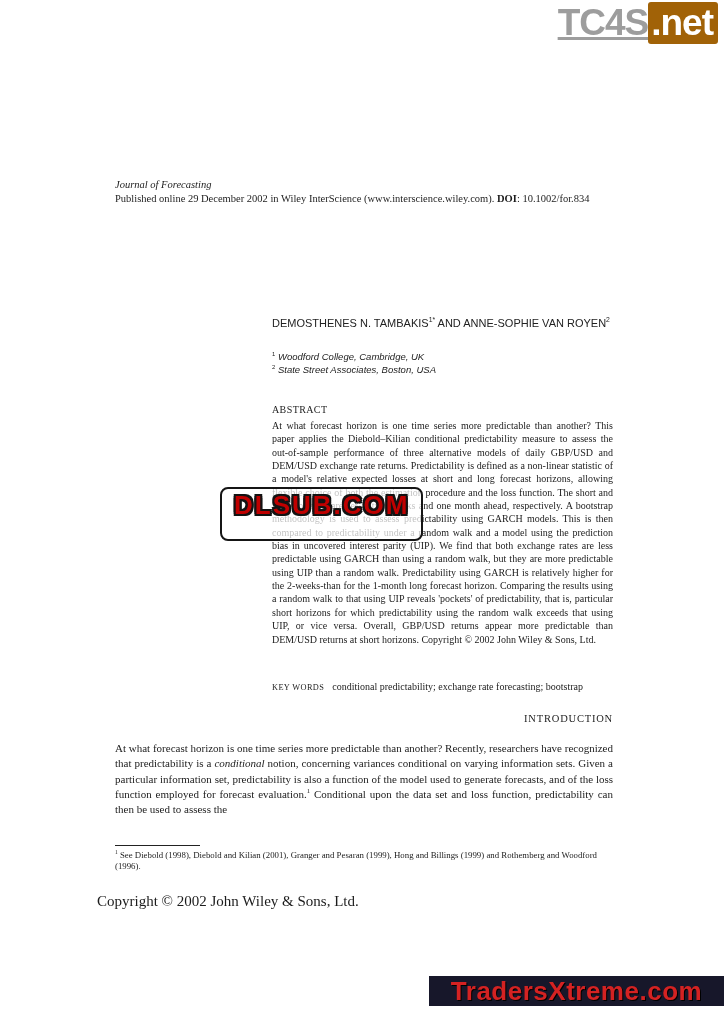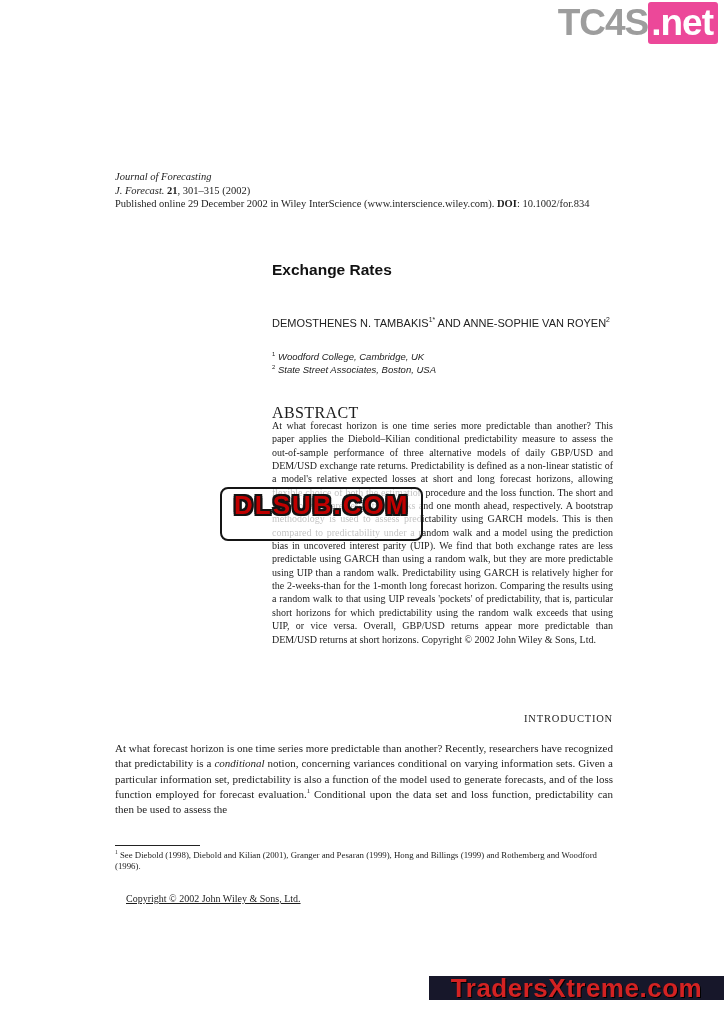--- a/index.html
+++ b/index.html
@@ -21,33 +21,33 @@
   .wm-top {
     position: absolute;
     top: 2px;
     right: 6px;
     font-family: "Liberation Sans", sans-serif;
     font-weight: bold;
     font-size: 37px;
     letter-spacing: -1px;
     white-space: nowrap;
   }
-  .wm-top-main { color: #9d9d9d; }
+  .wm-top-main { color: #9d9d9d; text-decoration: underline; }
   .wm-top-suffix {
     color: #ffffff;
-    background: #ec4899;
+    background: #a16207;
     padding: 0 5px 1px 3px;
     border-radius: 3px;
   }
 
   
   .journal-block {
     position: absolute;
     left: 115px;
-    top: 170px;
+    top: 178px;
     font-size: 10.5px;
     line-height: 13.5px;
     white-space: nowrap;
   }
 
   
   .title-block {
     position: absolute;
     left: 272px;
     top: 260px;
@@ -79,21 +79,21 @@
     font-style: italic;
     color: #222;
   }
   .affils-block sup { font-style: normal; }
 
   
   .abstract-heading {
     position: absolute;
     left: 272px;
     top: 404px;
-    font-size: 16px;
+    font-size: 10px;
     letter-spacing: 0.4px;
   }
   .abstract-text {
     position: absolute;
     left: 272px;
     top: 419px;
     width: 341px;
     font-size: 10px;
     line-height: 13.35px;
     text-align: justify;
@@ -142,24 +142,23 @@
   .fn-block {
     position: absolute;
     left: 115px;
     top: 850px;
     width: 502px;
     font-size: 8.8px;
     line-height: 11px;
   }
   .copyright-line {
     position: absolute;
-    left: 126px;
+    left: 97px;
     top: 893px;
-    font-size: 10px;
-    text-decoration: underline;
+    font-size: 15px;
   }
 
   
   .wm-center {
     position: absolute;
     left: 220px;
     top: 487px;
     padding: 1px 12px 18px 12px;
     border: 2px solid #151515;
     border-radius: 8px;
@@ -176,21 +175,21 @@
        0   -2px 0 #131313, 0    2px 0 #131313,
       -2px  0   0 #131313, 2px  0   0 #131313;
   }
 
   
   .wm-bottom-strip {
     position: absolute;
     left: 429px;
     top: 976px;
     width: 295px;
-    height: 24px;
+    height: 30px;
     background: #17172a;
     display: flex;
     align-items: center;
     justify-content: center;
   }
   .wm-bottom-text {
     font-family: "Liberation Sans", sans-serif;
     font-weight: bold;
     font-size: 26px;
     color: #d42222;
@@ -201,38 +200,37 @@
 </style>
 </head>
 <body>
 
 <div class="page">
 
   <div class="wm-top"><span class="wm-top-main">TC4S</span><span class="wm-top-suffix">.net</span></div>
 
   <div class="journal-block">
     <div class="italic">Journal of Forecasting</div>
-    <div><span class="italic">J. Forecast.</span> <span class="bold">21</span><span>, 301–315 (2002)</span></div>
     <div><span>Published online 29 December 2002 in Wiley InterScience (www.interscience.wiley.com). </span><span class="bold">DOI</span><span>: 10.1002/for.834</span></div>
   </div>
 
   <div class="title-block">
-    <div>Exchange Rates</div>
   </div>
 
   <div class="authors-block"><span>DEMOSTHENES N. TAMBAKIS</span><sup>1*</sup><span> AND ANNE-SOPHIE VAN ROYEN</span><sup>2</sup></div>
 
   <div class="affils-block">
     <div><sup>1</sup><span> Woodford College, Cambridge, UK</span></div>
     <div><sup>2</sup><span> State Street Associates, Boston, USA</span></div>
   </div>
 
   <div class="abstract-heading">ABSTRACT</div>
   <div class="abstract-text">At what forecast horizon is one time series more predictable than another? This paper applies the Diebold–Kilian conditional predictability measure to assess the out-of-sample performance of three alternative models of daily GBP/USD and DEM/USD exchange rate returns. Predictability is defined as a non-linear statistic of a model's relative expected losses at short and long forecast horizons, allowing flexible choice of both the estimation procedure and the loss function. The short and long horizons are set at two weeks and one month ahead, respectively. A bootstrap methodology is used to assess predictability using GARCH models. This is then compared to predictability under a random walk and a model using the prediction bias in uncovered interest parity (UIP). We find that both exchange rates are less predictable using GARCH than using a random walk, but they are more predictable using UIP than a random walk. Predictability using GARCH is relatively higher for the 2-weeks-than for the 1-month long forecast horizon. Comparing the results using a random walk to that using UIP reveals 'pockets' of predictability, that is, particular short horizons for which predictability using the random walk exceeds that using UIP, or vice versa. Overall, GBP/USD returns appear more predictable than DEM/USD returns at short horizons.  Copyright © 2002 John Wiley &amp; Sons, Ltd.</div>
 
+  <div class="keywords-line"><span class="keywords-label">KEY WORDS</span><span>conditional predictability; exchange rate forecasting; bootstrap</span></div>
 
   <div class="intro-heading">INTRODUCTION</div>
   <div class="body-par"><span>At what forecast horizon is one time series more predictable than another? Recently, researchers have recognized that predictability is a </span><span class="italic">conditional</span><span> notion, concerning variances conditional on varying information sets. Given a particular information set, predictability is also a function of the model used to generate forecasts, and of the loss function employed for forecast evaluation.</span><sup>1</sup><span> Conditional upon the data set and loss function, predictability can then be used to assess the</span></div>
 
   <div class="fn-rule"></div>
   <div class="fn-block">
     <div><sup>1</sup><span> See Diebold (1998), Diebold and Kilian (2001), Granger and Pesaran (1999), Hong and Billings (1999) and Rothemberg and Woodford (1996).</span></div>
   </div>
 
   <div class="copyright-line">Copyright © 2002 John Wiley &amp; Sons, Ltd.</div>

